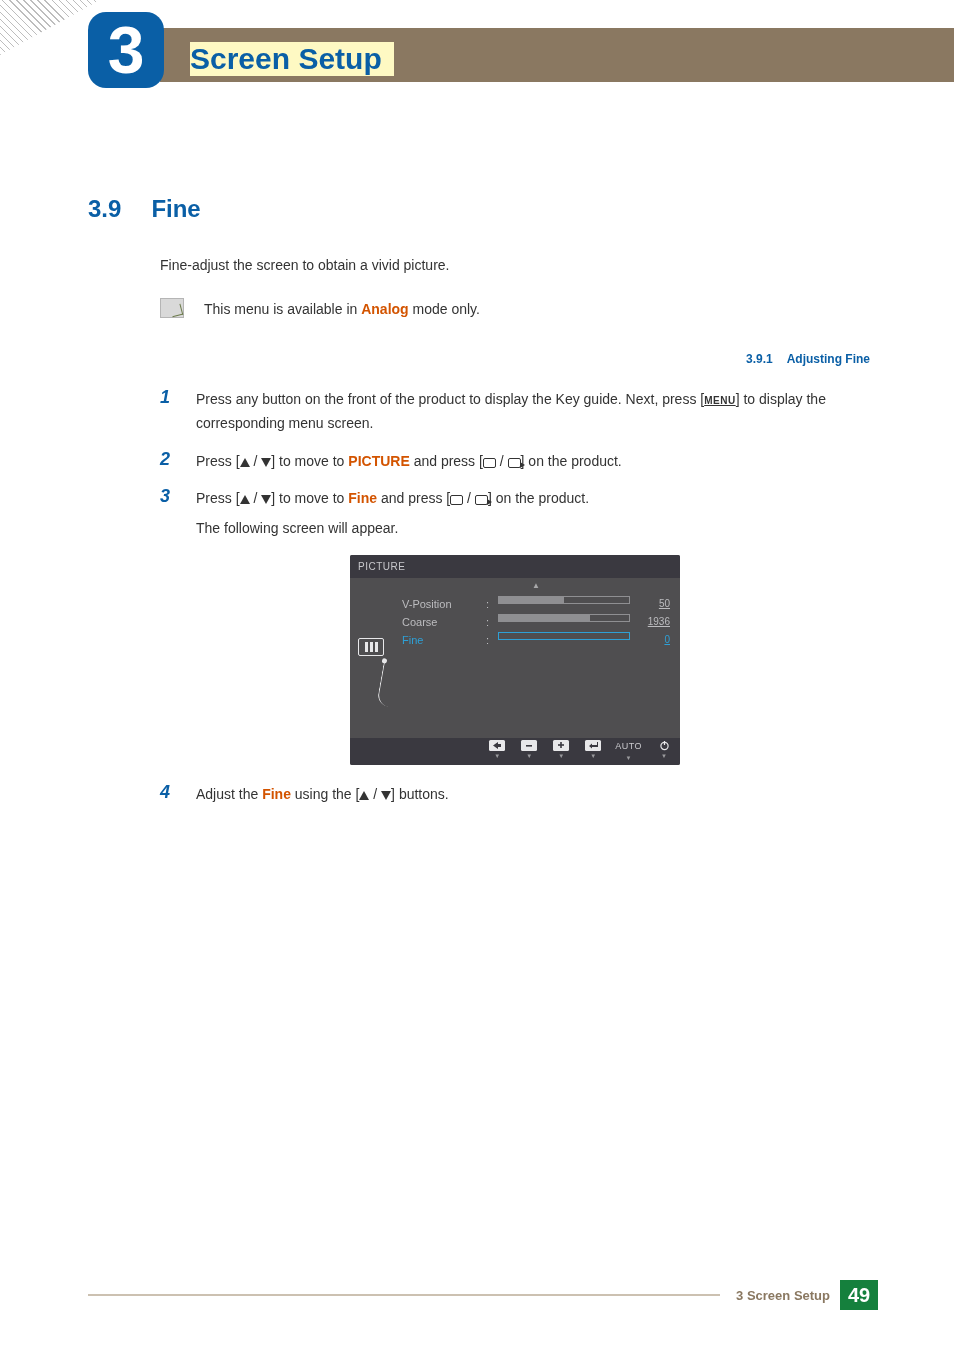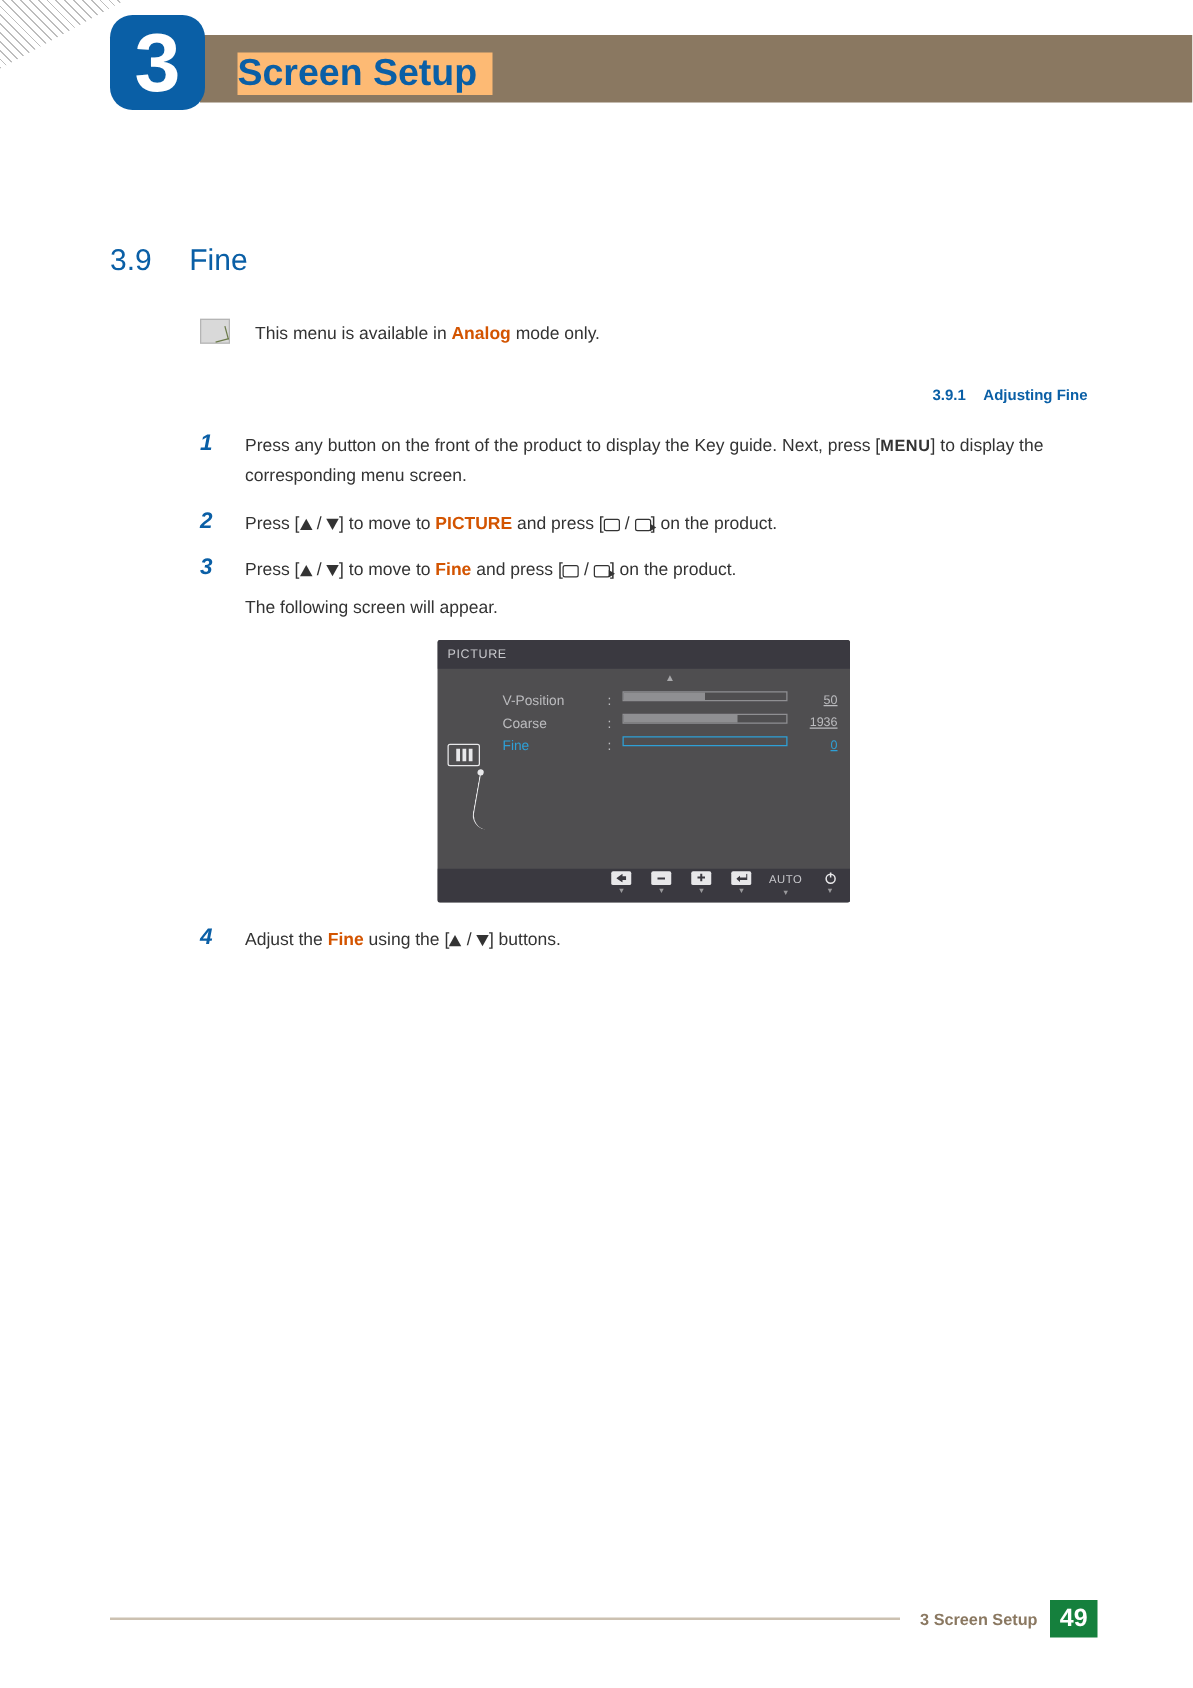--- a/index.html
+++ b/index.html
@@ -55,32 +55,32 @@
     z-index: 5;
   }
   .chapter-title {
     position: absolute;
     left: 190px;
     top: 42px;
     font-size: 30px;
     color: #0a5fa6;
     font-weight: 700;
     z-index: 4;
-    background: #fdba74;
+    background: #fef9c3;
     padding: 0 12px 0 0;
   }
 
   
   .section-heading {
     position: absolute;
     left: 88px;
     top: 195px;
     font-size: 24px;
     color: #0a5fa6;
-    font-weight: 400;
+    font-weight: 700;
   }
   .section-heading .num { margin-right: 30px; }
 
   .body-area {
     position: absolute;
     left: 160px;
     top: 255px;
     width: 710px;
     font-size: 14px;
     color: #333;
@@ -137,22 +137,23 @@
     width: 18px;
     flex-shrink: 0;
     line-height: 1.1;
   }
   .step-body { flex: 1; line-height: 1.7; }
 
   .kw { color: #d35400; font-weight: 700; }
   .menu-label {
     font-family: Arial, sans-serif;
     font-weight: 700;
-    font-size: 13px;
+    font-size: 10px;
     letter-spacing: 0.5px;
+    text-decoration: underline;
   }
 
   .tri-up, .tri-down {
     display: inline-block;
     width: 0; height: 0;
     vertical-align: -1px;
   }
   .tri-up { border-left: 5px solid transparent; border-right: 5px solid transparent; border-bottom: 9px solid #333; }
   .tri-down { border-left: 5px solid transparent; border-right: 5px solid transparent; border-top: 9px solid #333; }
 
@@ -338,20 +339,21 @@
 </div>
 <div class="chapter-badge">3</div>
 <div class="chapter-title">Screen Setup</div>
 
 <div class="section-heading">
   <span class="num">3.9</span><span>Fine</span>
 </div>
 
 <div class="body-area">
 
+  <div class="intro">Fine-adjust the screen to obtain a vivid picture.</div>
 
   <div class="note-row">
     <span class="note-icon"></span>
     <div class="note-text">
       <span>This menu is available in </span><span class="analog">Analog</span><span> mode only.</span>
     </div>
   </div>
 
   <div class="subhead">
     <span class="snum">3.9.1</span><span>Adjusting Fine</span>

